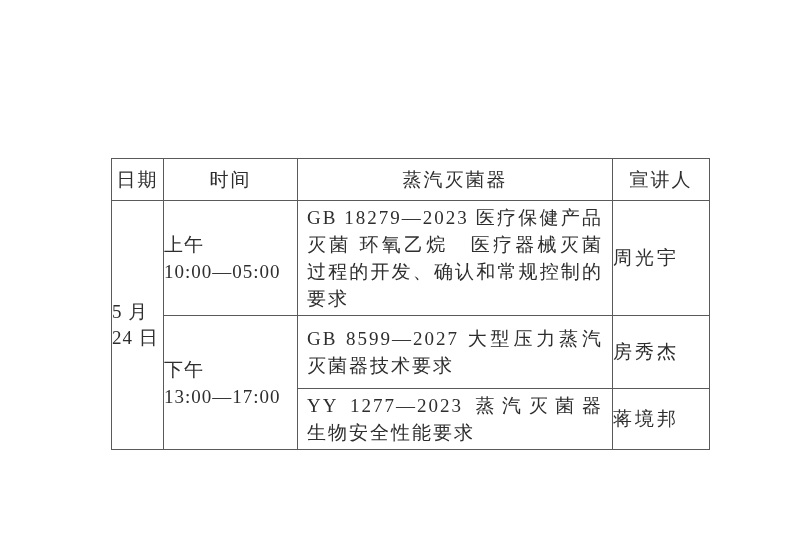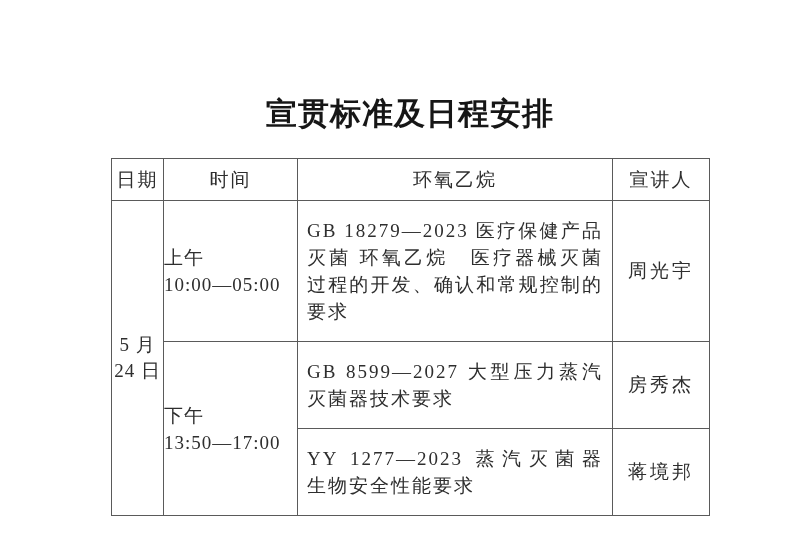--- a/index.html
+++ b/index.html
@@ -49,80 +49,77 @@
   tr.row-first   { height: 97px; }
   tr.row-second  { height: 73px; }
   tr.row-third   { height: 55px; }
   th.head-cell {
     font-weight: 400;
     text-align: center;
     letter-spacing: 2px;
     font-size: 19px;
   }
   td.date-cell {
-    text-align: center;
     line-height: 26px;
     letter-spacing: 1px;
   }
   td.time-cell {
     text-align: left;
     line-height: 27px;
     letter-spacing: 1px;
   }
   td.std-cell {
     text-align: justify;
     text-justify: inter-character;
     letter-spacing: 2px;
     line-height: 27px;
-    padding: 16px 9px;
+    padding: 3px 9px;
   }
   td.speaker-cell {
-    text-align: center;
     letter-spacing: 3px;
   }
 </style>
 </head>
 <body>
 
 <div class="page">
 
-  <div class="doc-title">宣贯标准及日程安排</div>
 
   <table class="schedule">
     <colgroup>
       <col class="c-date">
       <col class="c-time">
       <col class="c-std">
       <col class="c-speaker">
     </colgroup>
     <tbody>
       <tr class="row-head">
         <th class="head-cell">日期</th>
         <th class="head-cell">时间</th>
-        <th class="head-cell">环氧乙烷</th>
+        <th class="head-cell">蒸汽灭菌器</th>
         <th class="head-cell">宣讲人</th>
       </tr>
 
       <tr class="row-first">
         <td class="date-cell" rowspan="3">
           <div>5 月</div>
           <div>24 日</div>
         </td>
         <td class="time-cell">
           <div>上午</div>
           <div>10:00—05:00</div>
         </td>
         <td class="std-cell">GB 18279—2023 医疗保健产品灭菌 环氧乙烷　医疗器械灭菌过程的开发、确认和常规控制的要求</td>
         <td class="speaker-cell">周光宇</td>
       </tr>
 
       <tr class="row-second">
         <td class="time-cell" rowspan="2">
           <div>下午</div>
-          <div>13:50—17:00</div>
+          <div>13:00—17:00</div>
         </td>
         <td class="std-cell">GB 8599—2027 大型压力蒸汽灭菌器技术要求</td>
         <td class="speaker-cell">房秀杰</td>
       </tr>
 
       <tr class="row-third">
         <td class="std-cell">YY 1277—2023 蒸汽灭菌器　生物安全性能要求</td>
         <td class="speaker-cell">蒋境邦</td>
       </tr>
     </tbody>

